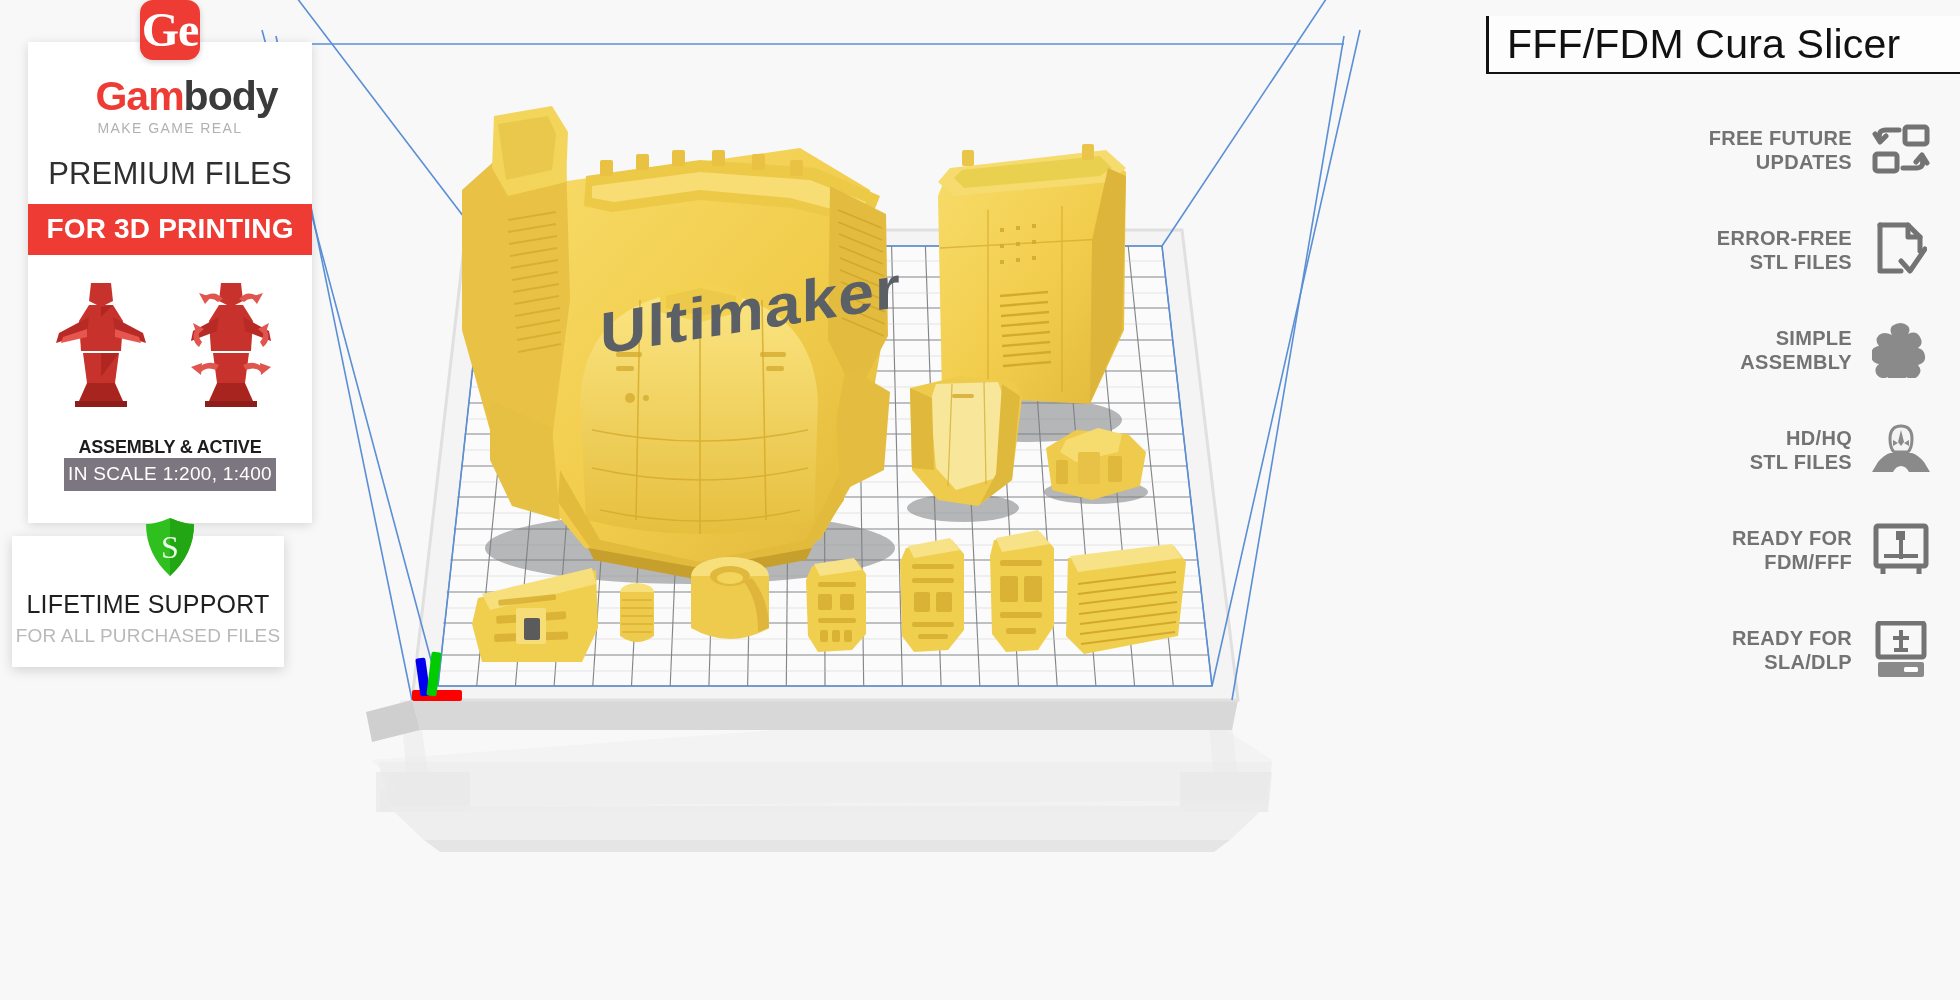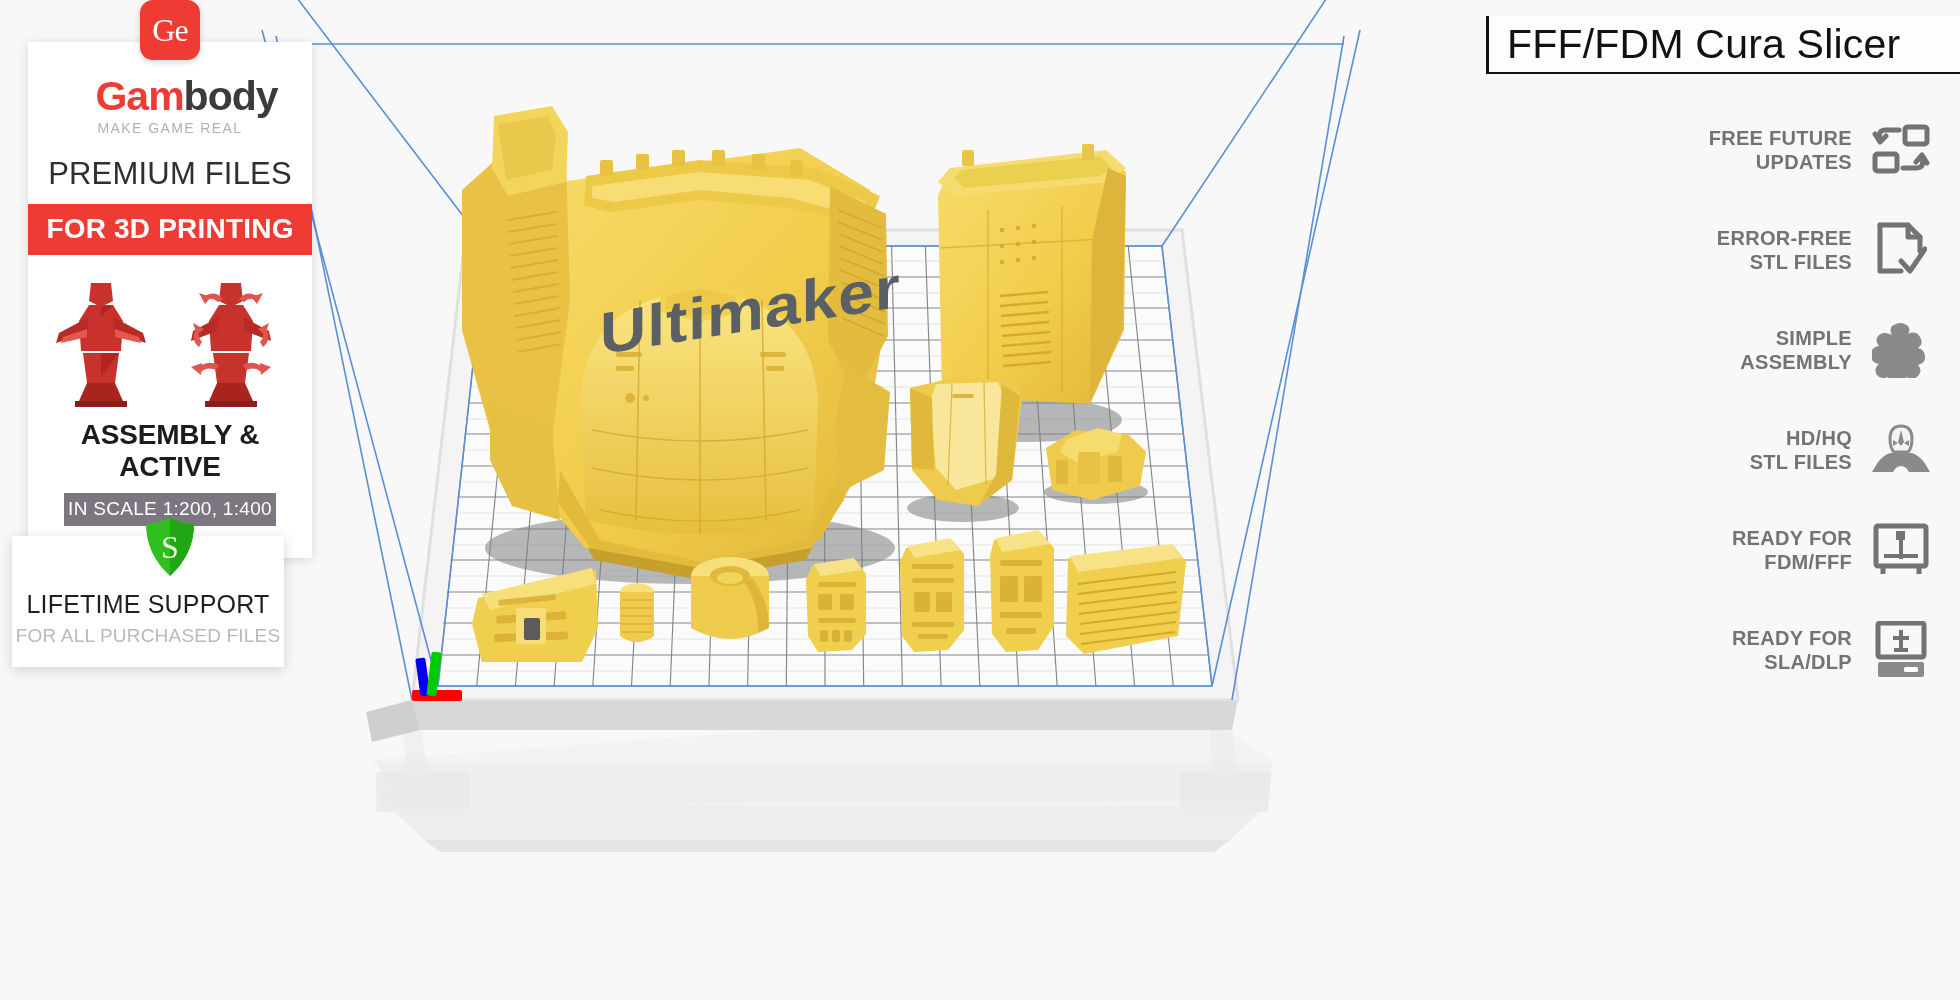--- a/index.html
+++ b/index.html
@@ -80,21 +80,21 @@
   }
   .promo-logo-badge{
     position:absolute;left:50%;top:-42px;transform:translateX(-50%);
     width:60px;height:60px;border-radius:13px;
     background:#ee3b33;
     display:flex;align-items:center;justify-content:center;
     box-shadow:0 2px 6px rgba(0,0,0,.18);
     z-index:3;
   }
   .promo-logo-badge .ge{
-    color:#fff;font-size:32px;line-height:1;font-weight:400;
+    color:#fff;font-size:48px;line-height:1;font-weight:700;
     font-family:"Liberation Serif", serif;
     letter-spacing:-1px;
   }
   .brand{
     text-align:center;padding-top:34px;
   }
   .brand .wordmark{
     font-size:41px;font-weight:bold;line-height:1;letter-spacing:-1px;margin-left:33px;
   }
   .brand .wordmark .w1{color:#ee3b33;}
@@ -112,25 +112,25 @@
     text-align:center;
     font-size:28px;font-weight:bold;letter-spacing:.2px;
     padding:9px 0 10px;
   }
   .promo-figs{
     display:flex;align-items:flex-end;justify-content:center;gap:26px;
     padding:22px 0 6px;
   }
   .promo-h2{
     text-align:center;
-    font-size:28px;font-weight:bold;color:#1c1c1c;letter-spacing:-.2px;
-    margin-top:0;
+    font-size:18px;font-weight:bold;color:#1c1c1c;letter-spacing:-.2px;
+    margin-top:18px;
   }
   .promo-scale{
-    margin:10px auto 0;width:fit-content;
+    margin:0 auto 0;width:fit-content;
     background:#7b7680;color:#fff;
     font-size:19px;letter-spacing:.3px;
     padding:5px 4px 6px;
   }
   .promo-shield-wrap{
     display:flex;justify-content:center;margin-top:18px;
   }
 
   .support-card{
     position:absolute;left:-16px;top:494px;

